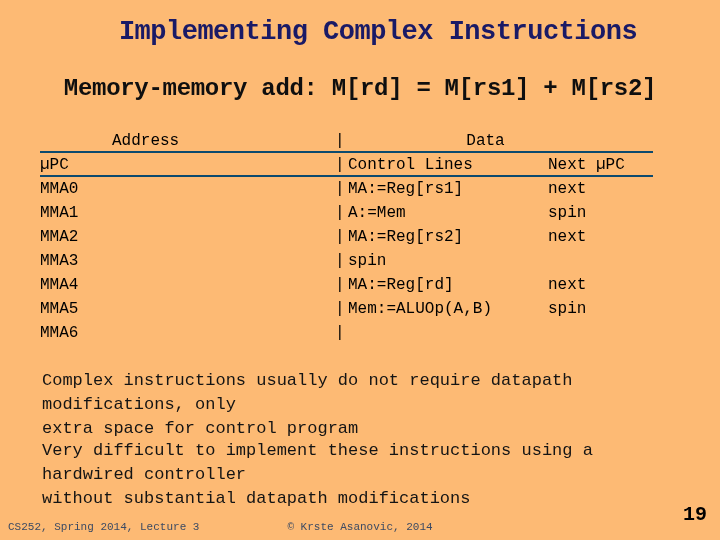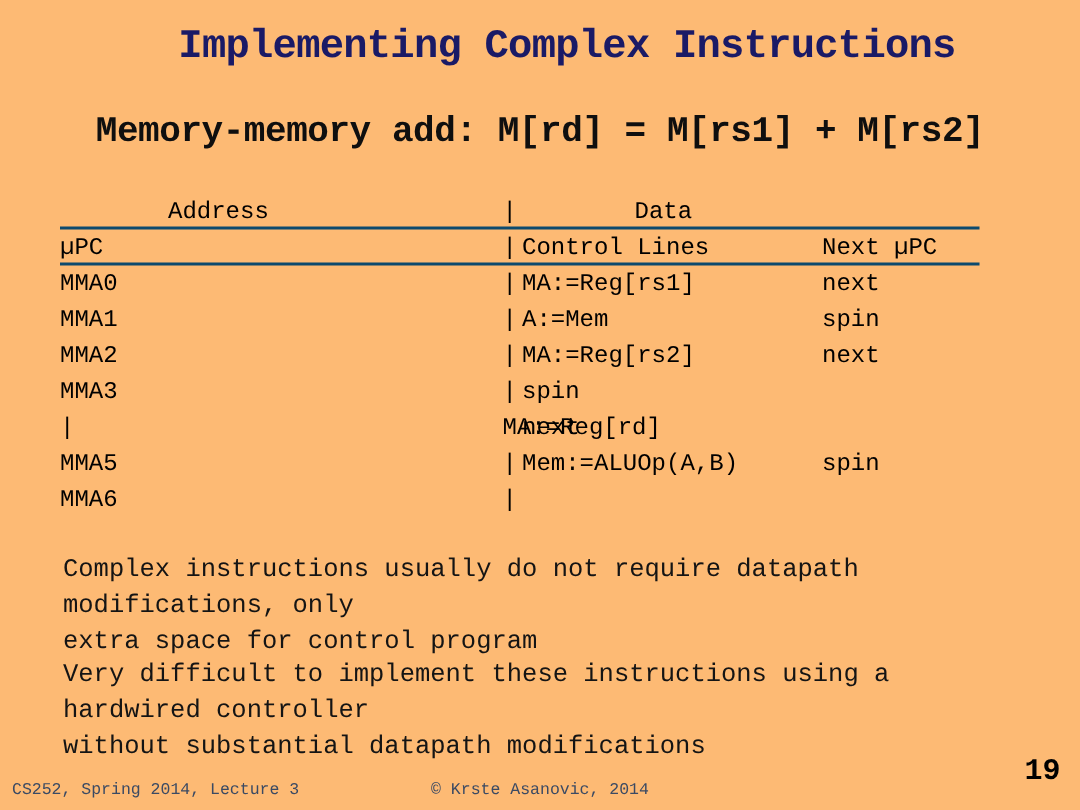--- a/index.html
+++ b/index.html
@@ -29,21 +29,21 @@
     font-size:16px; color:#000000;
   }
   .mrow {
     display:grid;
     grid-template-columns:295px 13px 200px 1fr;
     height:24px; line-height:24px;
     white-space:nowrap;
   }
   .mrow.head1, .mrow.head2 { border-bottom:2px solid #0c4a6e; }
   .h-addr { padding-left:72px; }
-  .h-data { padding-left:75px; }
+  .h-data { padding-left:75px;text-align:center; }
   .sep { text-align:left; }
   .para {
     position:absolute; left:42px; width:640px;
     font-size:17px; line-height:24px; color:#141414;
   }
   .para.p1 { top:369px; }
   .para.p2 { top:439px; }
   .footer-left {
     position:absolute; left:8px; top:520px;
     font-size:11px; line-height:14px; color:#3b4a63;
@@ -102,20 +102,21 @@
     <span class="c3">next</span>
   </div>
 
   <div class="mrow">
     <span class="c1">MMA3</span>
     <span class="sep">|</span>
     <span class="c3">spin</span>
   </div>
 
   <div class="mrow">
+    <span class="c1">MMA4</span>
     <span class="sep">|</span>
     <span class="c2">MA:=Reg[rd]</span>
     <span class="c3">next</span>
   </div>
 
   <div class="mrow">
     <span class="c1">MMA5</span>
     <span class="sep">|</span>
     <span class="c2">Mem:=ALUOp(A,B)</span>
     <span class="c3">spin</span>

